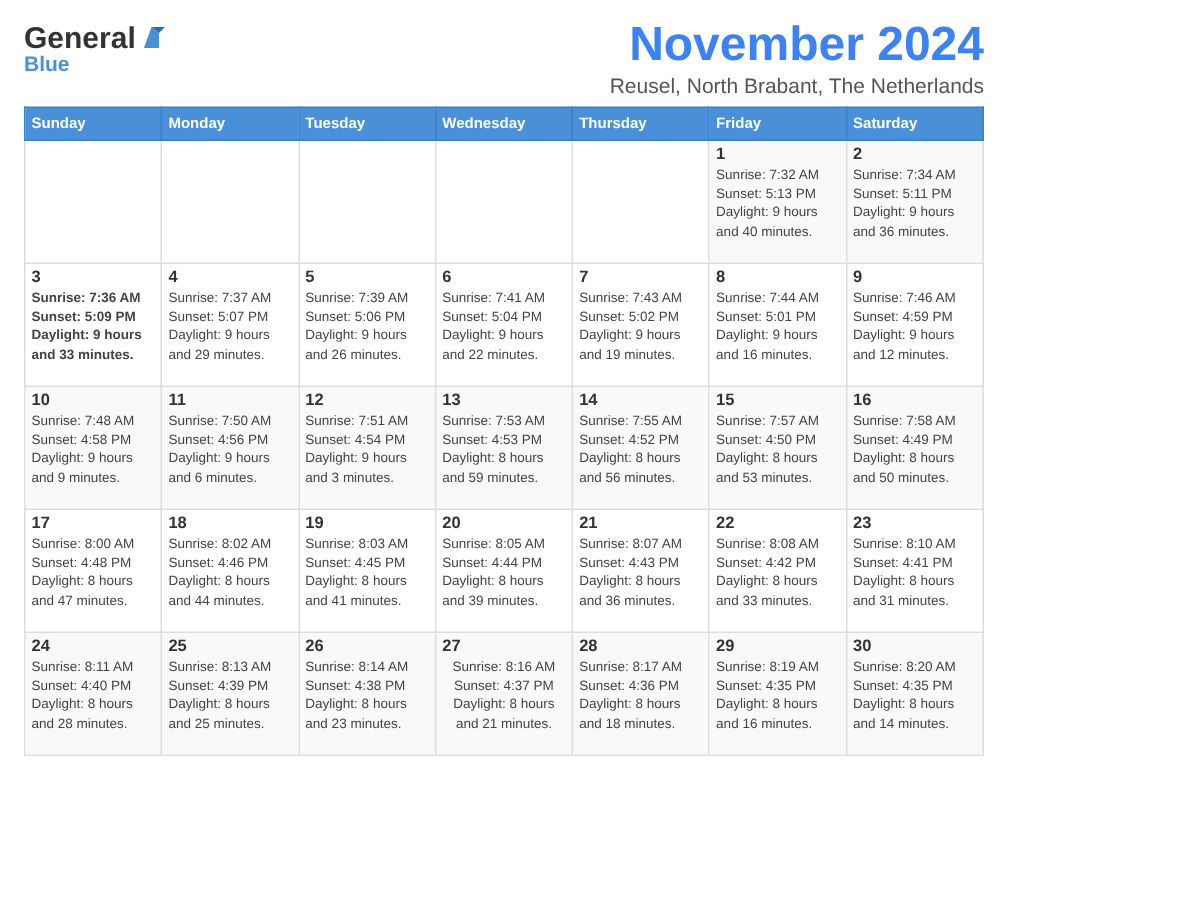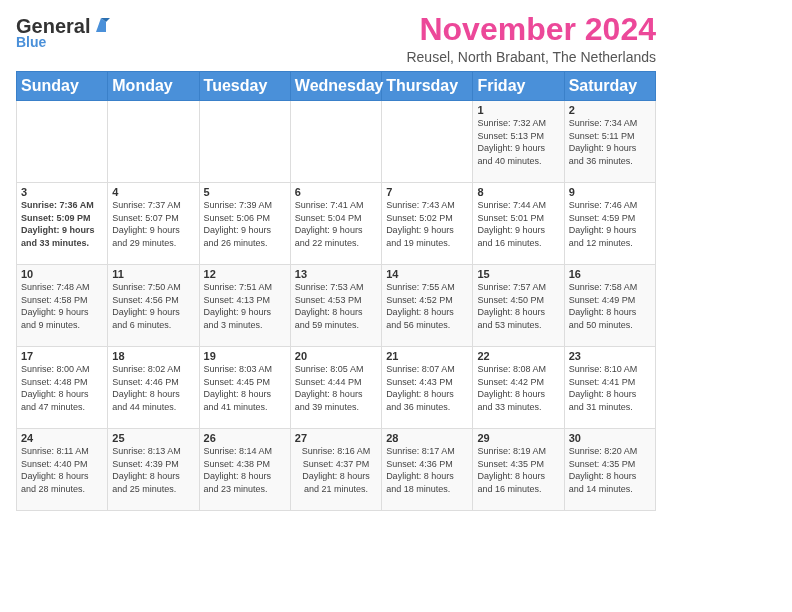--- a/index.html
+++ b/index.html
@@ -41,37 +41,37 @@
       color: #4a90d9;
       font-weight: bold;
       margin-top: -2px;
     }
     .title-block {
       text-align: right;
     }
     .month-title {
       font-size: 32px;
       font-weight: bold;
-      color: #ec4899;
+      color: #3b82f6;
       line-height: 1.1;
     }
     .location-title {
       font-size: 14px;
       color: #555;
       margin-top: 2px;
     }
     .calendar {
       width: 100%;
       border-collapse: collapse;
       table-layout: fixed;
     }
     .calendar thead th {
       background: #4a90d9;
       color: #fff;
-      font-size: 16px;
+      font-size: 10px;
       font-weight: bold;
       padding: 5px 4px;
       text-align: left;
       border: 1px solid #3a80c9;
     }
     .calendar tbody td {
       vertical-align: top;
       border: 1px solid #ddd;
       padding: 3px 4px;
       font-size: 9.5px;
@@ -217,21 +217,21 @@
           <td>
             <span class="day-num">11</span>
             <div class="day-info" style="white-space: pre-line;">Sunrise: 7:50 AM
 Sunset: 4:56 PM
 Daylight: 9 hours
 and 6 minutes.</div>
           </td>
           <td>
             <span class="day-num">12</span>
             <div class="day-info" style="white-space: pre-line;">Sunrise: 7:51 AM
-Sunset: 4:13 PM
+Sunset: 4:54 PM
 Daylight: 9 hours
 and 3 minutes.</div>
           </td>
           <td>
             <span class="day-num">13</span>
             <div class="day-info" style="white-space: pre-line;">Sunrise: 7:53 AM
 Sunset: 4:53 PM
 Daylight: 8 hours
 and 59 minutes.</div>
           </td>

